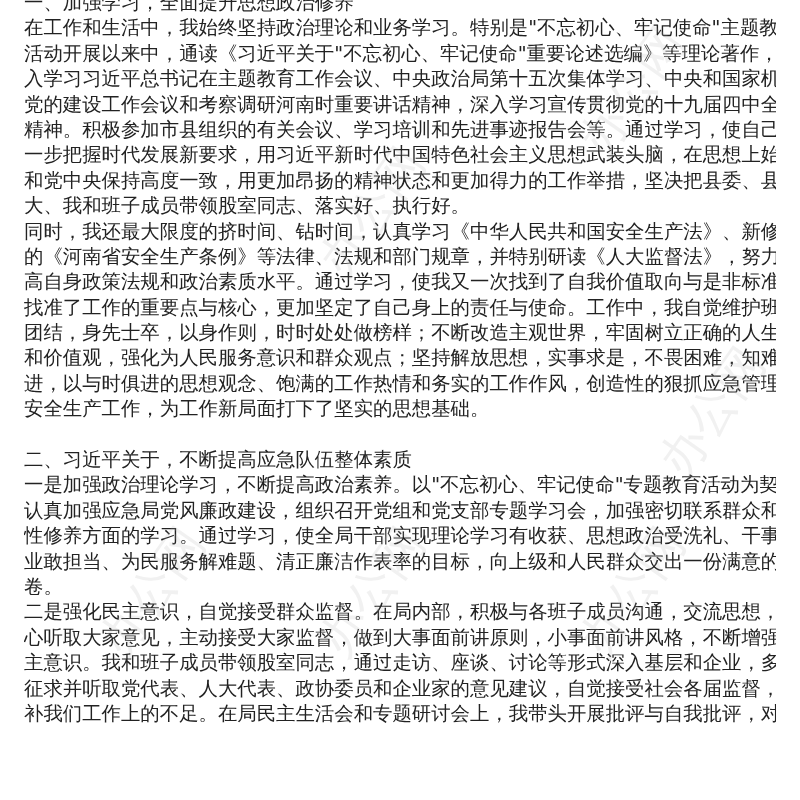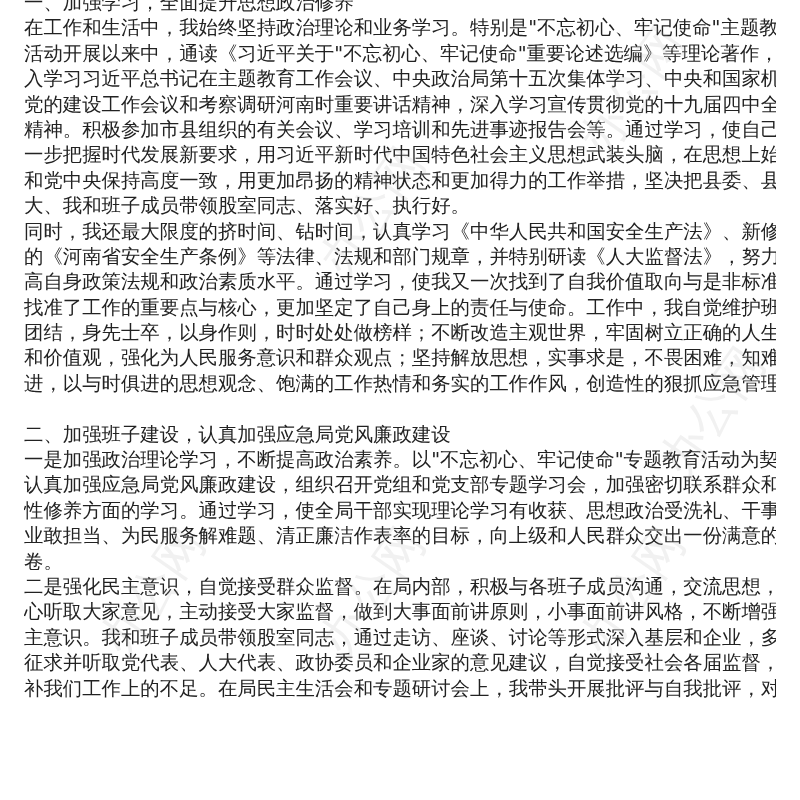--- a/index.html
+++ b/index.html
@@ -38,25 +38,26 @@
   </div>
 
   <div>
     <div class="line">同时，我还最大限度的挤时间、钻时间，认真学习《中华人民共和国安全生产法》、新修订</div>
     <div class="line">的《河南省安全生产条例》等法律、法规和部门规章，并特别研读《人大监督法》，努力提</div>
     <div class="line">高自身政策法规和政治素质水平。通过学习，使我又一次找到了自我价值取向与是非标准，</div>
     <div class="line">找准了工作的重要点与核心，更加坚定了自己身上的责任与使命。工作中，我自觉维护班子</div>
     <div class="line">团结，身先士卒，以身作则，时时处处做榜样；不断改造主观世界，牢固树立正确的人生观</div>
     <div class="line">和价值观，强化为人民服务意识和群众观点；坚持解放思想，实事求是，不畏困难，知难而</div>
     <div class="line">进，以与时俱进的思想观念、饱满的工作热情和务实的工作作风，创造性的狠抓应急管理和</div>
+    <div class="line last">安全生产工作，为工作新局面打下了坚实的思想基础。</div>
   </div>
 
   <div class="blank"></div>
 
-  <div class="line last">二、加强班子建设，认真加强应急局党风廉政建设</div>
+  <div class="line last">二、习近平关于，不断提高应急队伍整体素质</div>
 
   <div>
     <div class="line">一是加强政治理论学习，不断提高政治素养。以"不忘初心、牢记使命"专题教育活动为契机，</div>
     <div class="line">认真加强应急局党风廉政建设，组织召开党组和党支部专题学习会，加强密切联系群众和党</div>
     <div class="line">性修养方面的学习。通过学习，使全局干部实现理论学习有收获、思想政治受洗礼、干事创</div>
     <div class="line">业敢担当、为民服务解难题、清正廉洁作表率的目标，向上级和人民群众交出一份满意的答</div>
     <div class="line last">卷。</div>
   </div>
 
   <div>

